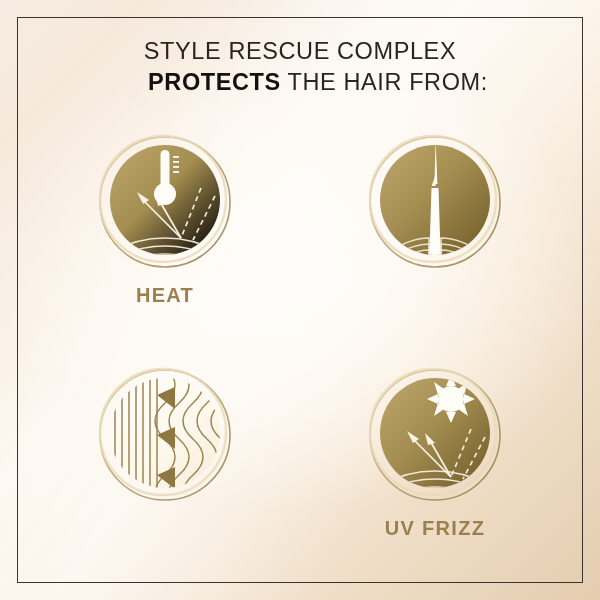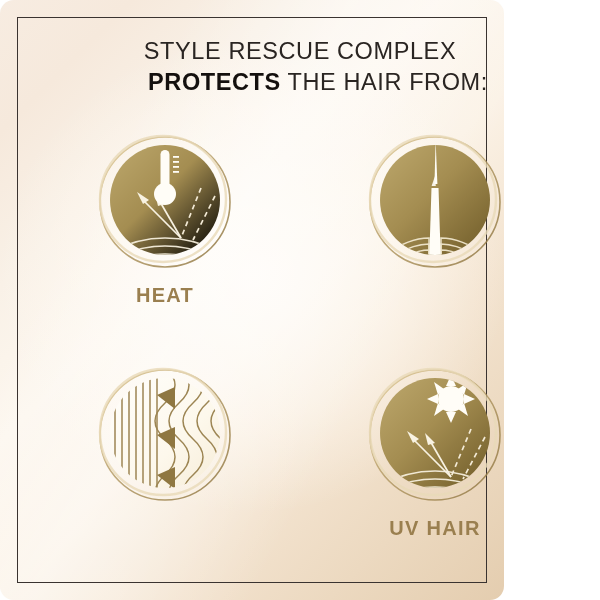--- a/index.html
+++ b/index.html
@@ -8,36 +8,35 @@
   }
   body {
     width: 600px;
     height: 600px;
     overflow: hidden;
     font-family: "Liberation Sans", sans-serif;
   }
 
   #poster {
     position: relative;
-    width: 504px;
+    width: 600px;
     height: 600px;
     box-sizing: border-box;
     background:
       radial-gradient(ellipse 70% 55% at 50% 46%, rgba(255,252,248,0.95) 0%, rgba(255,250,243,0.55) 42%, rgba(255,248,238,0.0) 72%),
       linear-gradient(135deg,
         #f7ece1 0%,
         #f6e9dc 12%,
         #f9f1e7 26%,
         #fdf7ef 40%,
         #fbf2e6 54%,
         #f3e3cf 70%,
         #ecd9c0 84%,
         #e4cdaf 100%);
     overflow: hidden;
-    border-radius: 14px;
   }
 
   
   .sheen {
     position: absolute;
     left: -10%;
     top: -10%;
     width: 120%;
     height: 120%;
     background: linear-gradient(118deg,
@@ -333,18 +332,18 @@
                 <polygon points="68,40 79,45 79,35"></polygon>
                 <polygon points="116,40 105,45 105,35"></polygon>
                 <polygon points="75,23 85,30 79,36"></polygon>
                 <polygon points="109,23 99,30 105,36"></polygon>
                 <polygon points="75,57 85,50 79,44"></polygon>
                 <polygon points="109,57 99,50 105,44"></polygon>
               </g>
             </g>
           </svg>
         </div>
-        <div class="tile-label">UV HAIR</div>
+        <div class="tile-label">UV FRIZZ</div>
       </div>
 
     </div>
   </div>
 </div>
 
 </body></html>

